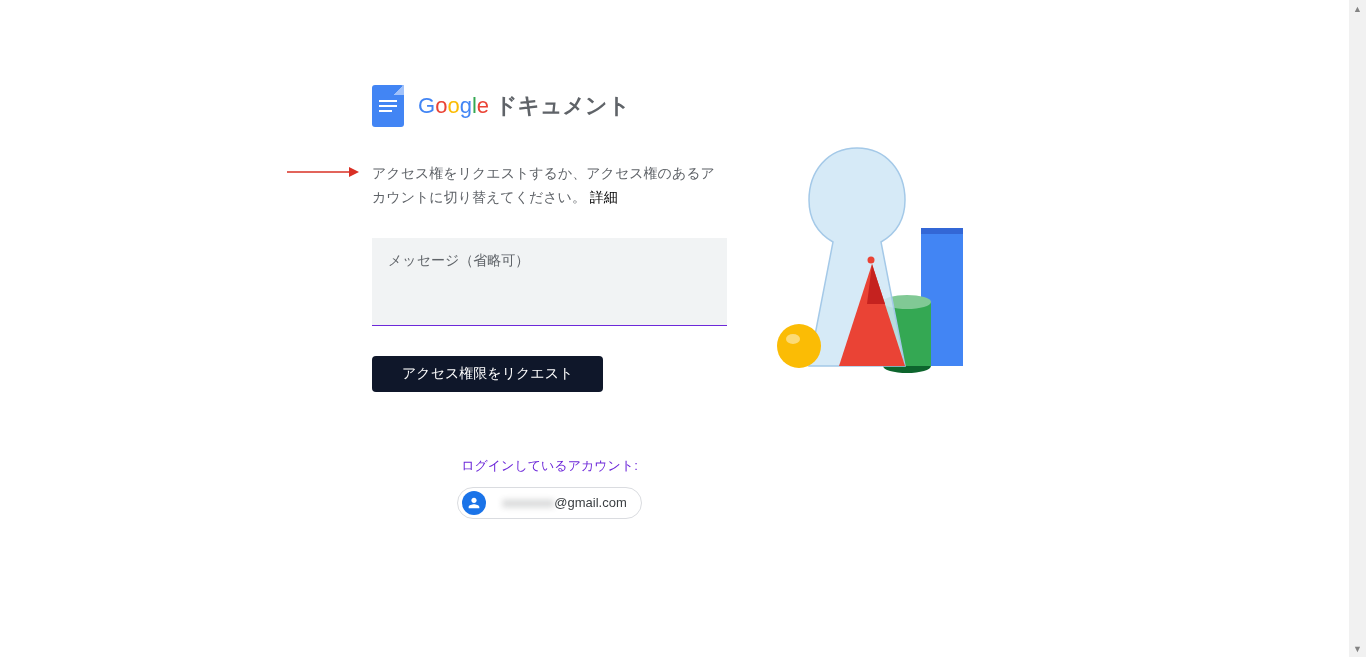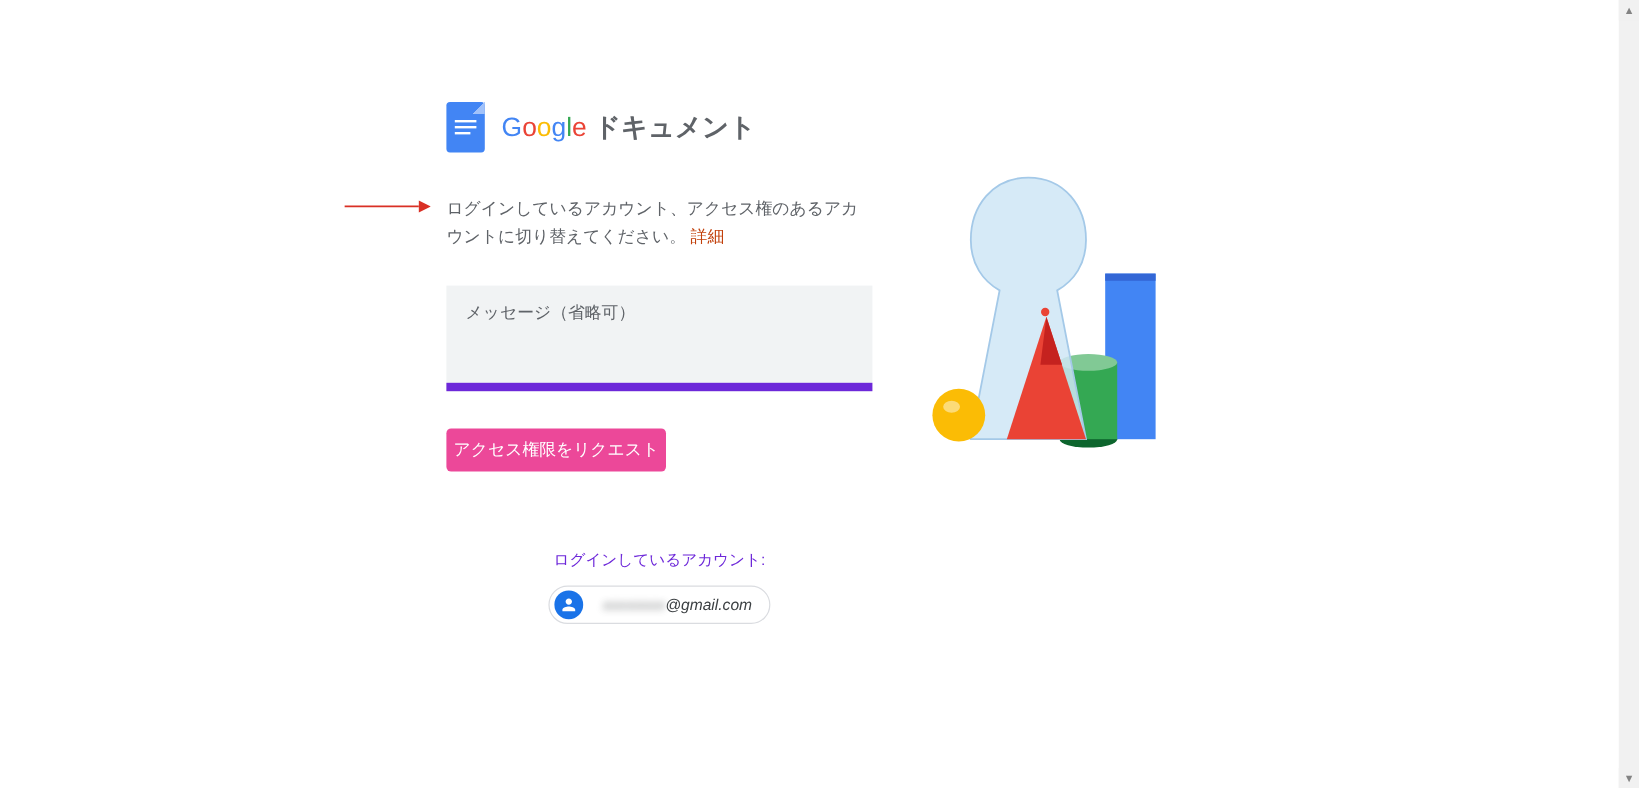--- a/index.html
+++ b/index.html
@@ -91,46 +91,46 @@
       margin-bottom: 22px;
       letter-spacing: 1px;
     }
     .description {
       font-size: 14px;
       color: #5f6368;
       line-height: 1.7;
       margin-bottom: 28px;
     }
     .learn-more {
-      color: #c2410c;
+      color: #000000;
       text-decoration: none;
       cursor: pointer;
     }
     .message-box {
       width: 355px;
       min-height: 88px;
       background: #f1f3f4;
       border: none;
-      border-bottom: 7px solid #6d28d9;
+      border-bottom: 1px solid #6d28d9;
       padding: 14px 16px;
       font-size: 14px;
       color: #5f6368;
       resize: none;
       font-family: inherit;
       outline: none;
       margin-bottom: 26px;
     }
     .message-box::placeholder {
       color: #5f6368;
     }
     .request-button {
-      background: #ec4899;
+      background: #0f172a;
       color: #fff;
       border: none;
-      padding: 9px 6px;
+      padding: 9px 30px;
       font-size: 14px;
       border-radius: 4px;
       cursor: pointer;
       font-weight: 500;
     }
     .illustration {
       margin-left: 40px;
       margin-top: -20px;
       position: relative;
       width: 230px;
@@ -148,21 +148,20 @@
     }
     .account-chip {
       display: inline-flex;
       align-items: center;
       border: 1px solid #dadce0;
       border-radius: 16px;
       padding: 3px 14px 3px 4px;
       gap: 16px;
       cursor: pointer;
       background: #fff;
-      font-style: italic;
     }
     .avatar-icon {
       width: 24px;
       height: 24px;
       border-radius: 50%;
       background: #1a73e8;
       display: flex;
       align-items: center;
       justify-content: center;
       color: #fff;
@@ -223,21 +222,21 @@
       <span class="google-logo">
         <span class="g-blue">G</span><span class="g-red">o</span><span class="g-yellow">o</span><span class="g-blue">g</span><span class="g-green">l</span><span class="g-red">e</span>
       </span>
       <span class="product-label">ドキュメント</span>
     </div>
   </div>
 
   <div class="main-row">
     <div class="left-col">
       <p class="description">
-        <span>ログインしているアカウント、アクセス権のあるアカウントに切り替えてください。</span>
+        <span>アクセス権をリクエストするか、アクセス権のあるアカウントに切り替えてください。</span>
         <a class="learn-more">詳細</a>
       </p>
       <textarea class="message-box" placeholder="メッセージ（省略可）" style=""></textarea>
       <div>
         <button class="request-button">アクセス権限をリクエスト</button>
       </div>
 
       <div class="account-section">
         <div class="account-label">ログインしているアカウント:</div>
         <div class="account-chip">

